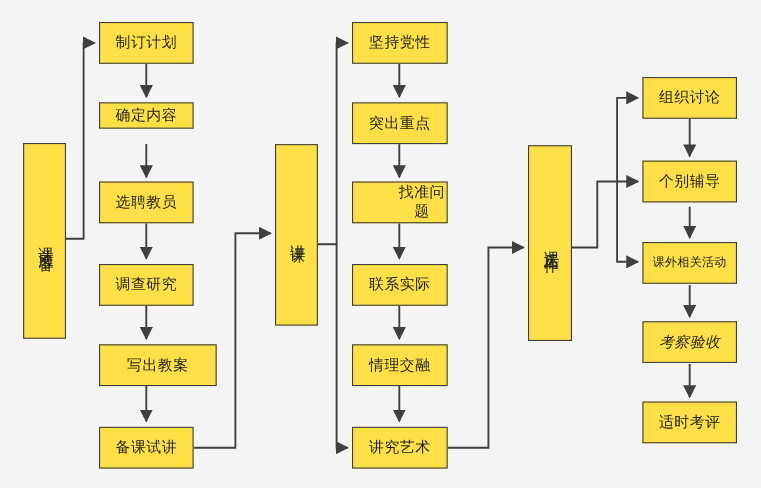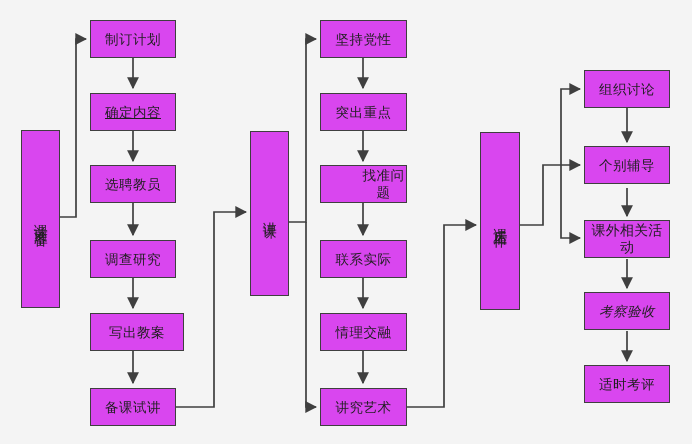--- a/index.html
+++ b/index.html
@@ -18,34 +18,34 @@
   #edges {
     position: absolute;
     left: 0; top: 0;
     width: 692px;
     height: 444px;
     pointer-events: none;
   }
   .node {
     position: absolute;
     box-sizing: border-box;
-    background: #d946ef;
+    background: #fde047;
     border: 1.6px solid #3f3f3f;
     display: flex;
     align-items: center;
     justify-content: center;
     color: #1f1f1f;
     font-size: 13.5px;
     letter-spacing: 0.5px;
     line-height: 1.25;
     text-align: center;
     z-index: 2;
   }
   .node.small {
-    font-size: 14px;
+    font-size: 11px;
     letter-spacing: 0.2px;
   }
   .node.vertical {
     writing-mode: vertical-rl;
     text-orientation: upright;
     letter-spacing: 3px;
     font-size: 14px;
     padding: 4px 0;
   }
   .node.vertical.tight {
@@ -97,24 +97,24 @@
     </g>
   </svg>
 
   <div class="node vertical" style="left:21px; top:130px; width:39px; height:178px;">课前准备</div>
 
   <div class="node vertical" style="left:250px; top:131px; width:39px; height:165px;">讲课</div>
 
   <div class="node vertical tight" style="left:480px; top:132px; width:40px; height:178px;">课后工作</div>
 
   <div class="node" style="left:90px; top:20px; width:86px; height:38px;">制订计划</div>
-  <div class="node" style="left:90px; top:93px; width:86px; height:38px;text-decoration:underline;">确定内容</div>
+  <div class="node" style="left:90px; top:93px; width:86px; height:24px;">确定内容</div>
   <div class="node" style="left:90px; top:165px; width:86px; height:38px;">选聘教员</div>
   <div class="node" style="left:90px; top:240px; width:86px; height:38px;">调查研究</div>
-  <div class="node" style="left:90px; top:313px; width:94px; height:38px;">写出教案</div>
+  <div class="node" style="left:90px; top:313px; width:107px; height:38px;">写出教案</div>
   <div class="node" style="left:90px; top:388px; width:86px; height:38px;">备课试讲</div>
 
   <div class="node" style="left:320px; top:20px; width:87px; height:38px;">坚持党性</div>
   <div class="node" style="left:320px; top:93px; width:87px; height:38px;">突出重点</div>
   <div class="node" style="left:320px; top:165px; width:87px; height:38px;padding-left:40px;">找准问题</div>
   <div class="node" style="left:320px; top:240px; width:87px; height:38px;">联系实际</div>
   <div class="node" style="left:320px; top:388px; width:87px; height:38px;">讲究艺术</div>
   <div class="node" style="left:320px; top:313px; width:87px; height:38px;">情理交融</div>
 
   <div class="node" style="left:584px; top:70px; width:86px; height:38px;">组织讨论</div>

